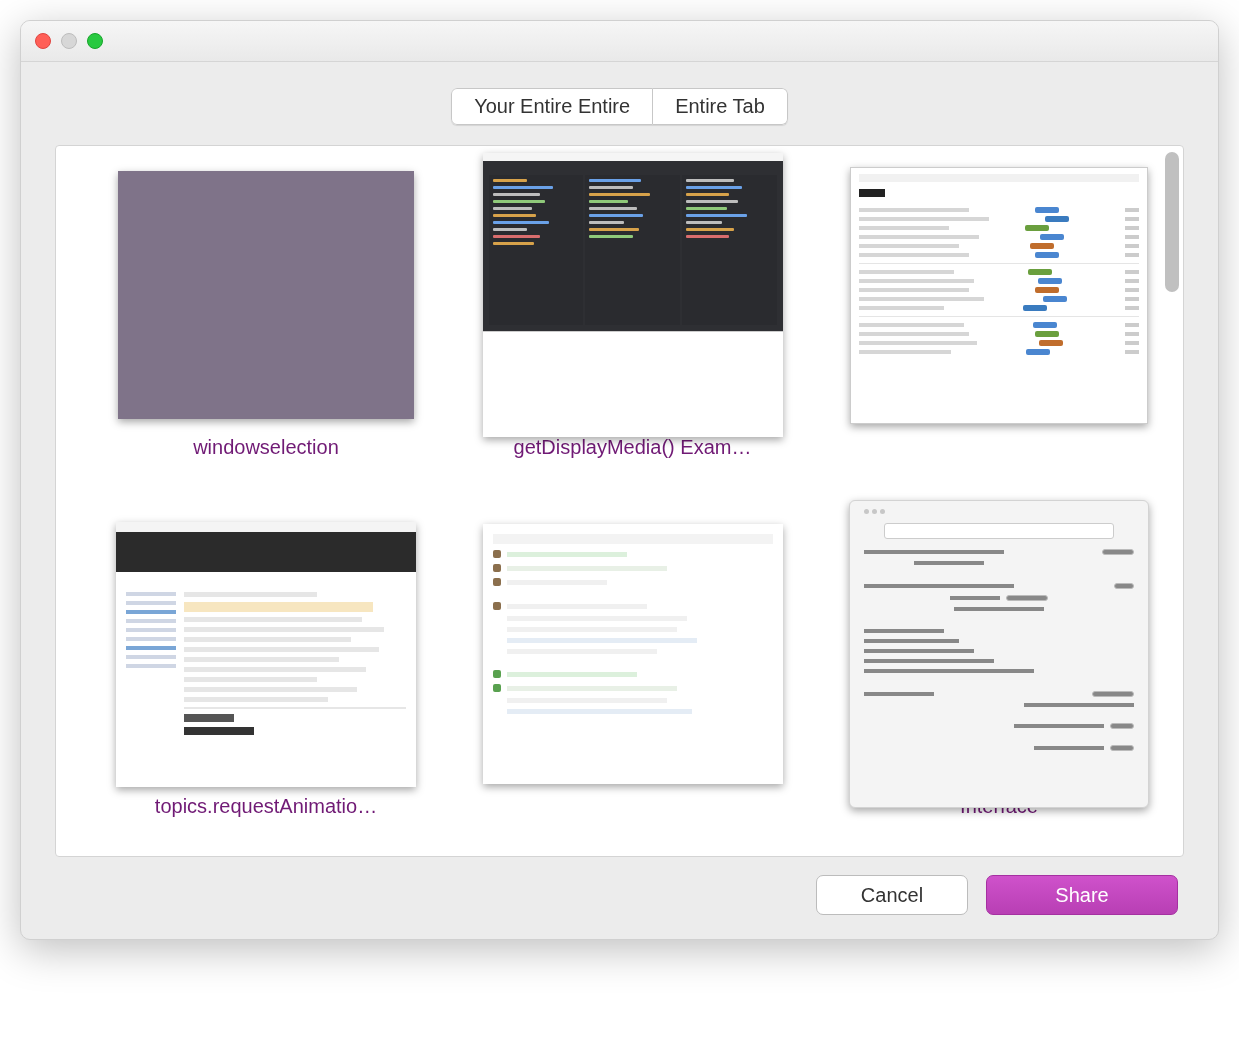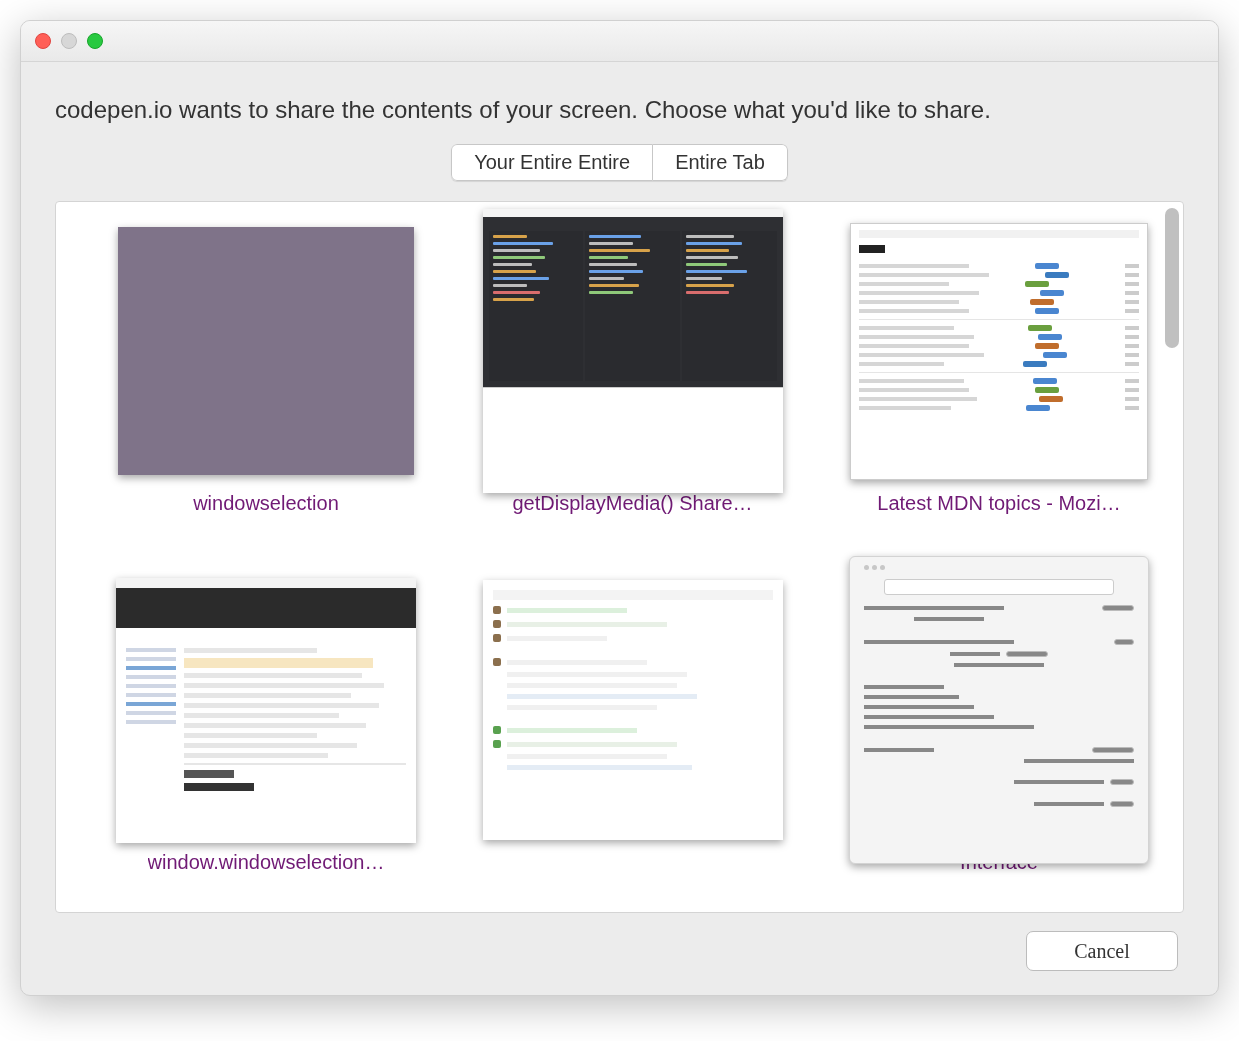--- a/index.html
+++ b/index.html
@@ -124,21 +124,21 @@
   .t5 .ln.w{background:#f0f0f0;}
   .t5 .ln.b{background:#e4ecf5;}
   .t6{width:270px;height:290px;background:#f4f4f4;border:1px solid #d3d3d3;border-radius:6px;display:flex;flex-direction:column;padding:8px 14px;gap:6px;font-size:5px;}
   .t6 .tb{height:6px;display:flex;gap:3px;}
   .t6 .tb span{width:5px;height:5px;border-radius:50%;background:#c7c7c7;}
   .t6 .tabs{height:14px;background:#fff;border:1px solid #ccc;border-radius:3px;margin:2px 20px 4px;}
   .t6 .row{display:flex;justify-content:space-between;align-items:center;}
   .t6 .row span{height:4px;background:#888;}
   .t6 .btn{width:30px;height:10px;background:#fff;border:1px solid #bbb;border-radius:3px;}
   .footer{
-    display:flex;justify-content:flex-end;gap:18px;padding:18px 6px 2px;font-family:Liberation Serif, serif;
+    display:flex;justify-content:flex-end;gap:18px;padding:18px 6px 2px;
   }
   .btnf{
     min-width:150px;height:38px;border-radius:7px;font-size:20px;
     display:flex;align-items:center;justify-content:center;cursor:pointer;
     border:1px solid #bcbcbc;user-select:none;
   }
   .btnf.secondary{background:#fff;color:#333;}
   .btnf.primary{
     background:linear-gradient(#cf52cb,var(--accent));
     border-color:var(--accent-dark);color:#fff;min-width:190px;
@@ -152,21 +152,20 @@
   <div class="titlebar">
     <div class="traffic">
       <div class="dot red"></div>
       <div class="dot yellow"></div>
       <div class="dot green"></div>
     </div>
   </div>
 
   <div class="content">
 
-    <div class="prompt">codepen.io wants to share the contents of your screen. Choose what you'd like to share.</div>
 
     <div class="segmented">
       <div class="seg-group">
         <div class="seg">Your Entire Entire</div>
         <div class="seg">Entire Tab</div>
       </div>
     </div>
 
     <div class="picker">
       <div class="fake-scrollbar"></div>
@@ -215,21 +214,21 @@
                     <span class="line c-g" style="width:48%"></span>
                     <span class="line c-b" style="width:70%"></span>
                     <span class="line c-w" style="width:42%"></span>
                     <span class="line c-o" style="width:55%"></span>
                     <span class="line c-r" style="width:50%"></span>
                   </div>
                 </div>
                 <div style="flex:1;background:#fff;border-top:1px solid #ccc;"></div>
               </div>
             </div>
-            <div class="label">getDisplayMedia() Share…</div>
+            <div class="label">getDisplayMedia() Exam…</div>
           </div>
 
           <div class="item">
             <div class="thumb">
               <div class="t3 shadowed">
                 <div class="bar"></div>
                 <div style="width:26px;height:8px;background:#222"></div>
                 <div style="height:4px"></div>
                 <div class="row">
                     <span class="a"></span>
@@ -303,21 +302,20 @@
                     <span class="b" style="background:#c06d2c"></span>
                     <span class="c"></span>
                   </div>
                 <div class="row">
                     <span class="a" style="width:92px"></span>
                     <span class="b"></span>
                     <span class="c"></span>
                   </div>
               </div>
             </div>
-            <div class="label">Latest MDN topics - Mozi…</div>
           </div>
 
           <div class="item">
             <div class="thumb">
               <div class="t4 shadowed">
                 <div class="hdr">
                   <div class="sub"></div>
                   <div style="height:40px;background:#2b2b2b"></div>
                   <div style="height:10px;background:#fff"></div>
                 </div>
@@ -345,21 +343,21 @@
                     <span style="width:60%"></span>
                     <span style="width:78%"></span>
                       <span style="width:65%"></span>
                     <span style="height:2px"></span>
                     <span class="dk"></span>
                     <span class="dk" style="width:70px;background:#333"></span>
                   </div>
                 </div>
               </div>
             </div>
-            <div class="label">window.windowselection…</div>
+            <div class="label">topics.requestAnimatio…</div>
           </div>
 
           <div class="item">
             <div class="thumb">
               <div class="t5 shadowed">
                 <div style="height:10px;background:#f3f3f3"></div>
                 <div class="r">
                     <span class="sq"></span>
                     <span class="ln" style="max-width:120px;background:#dcf0dc"></span>
                   </div>
@@ -479,16 +477,17 @@
             </div>
             <div class="label">Interface</div>
           </div>
 
         </div>
       </div>
     </div>
 
     <div class="footer">
       <div class="btnf secondary">Cancel</div>
+      <div class="btnf primary">Share</div>
     </div>
 
   </div>
 </div>
 
 </body></html>

